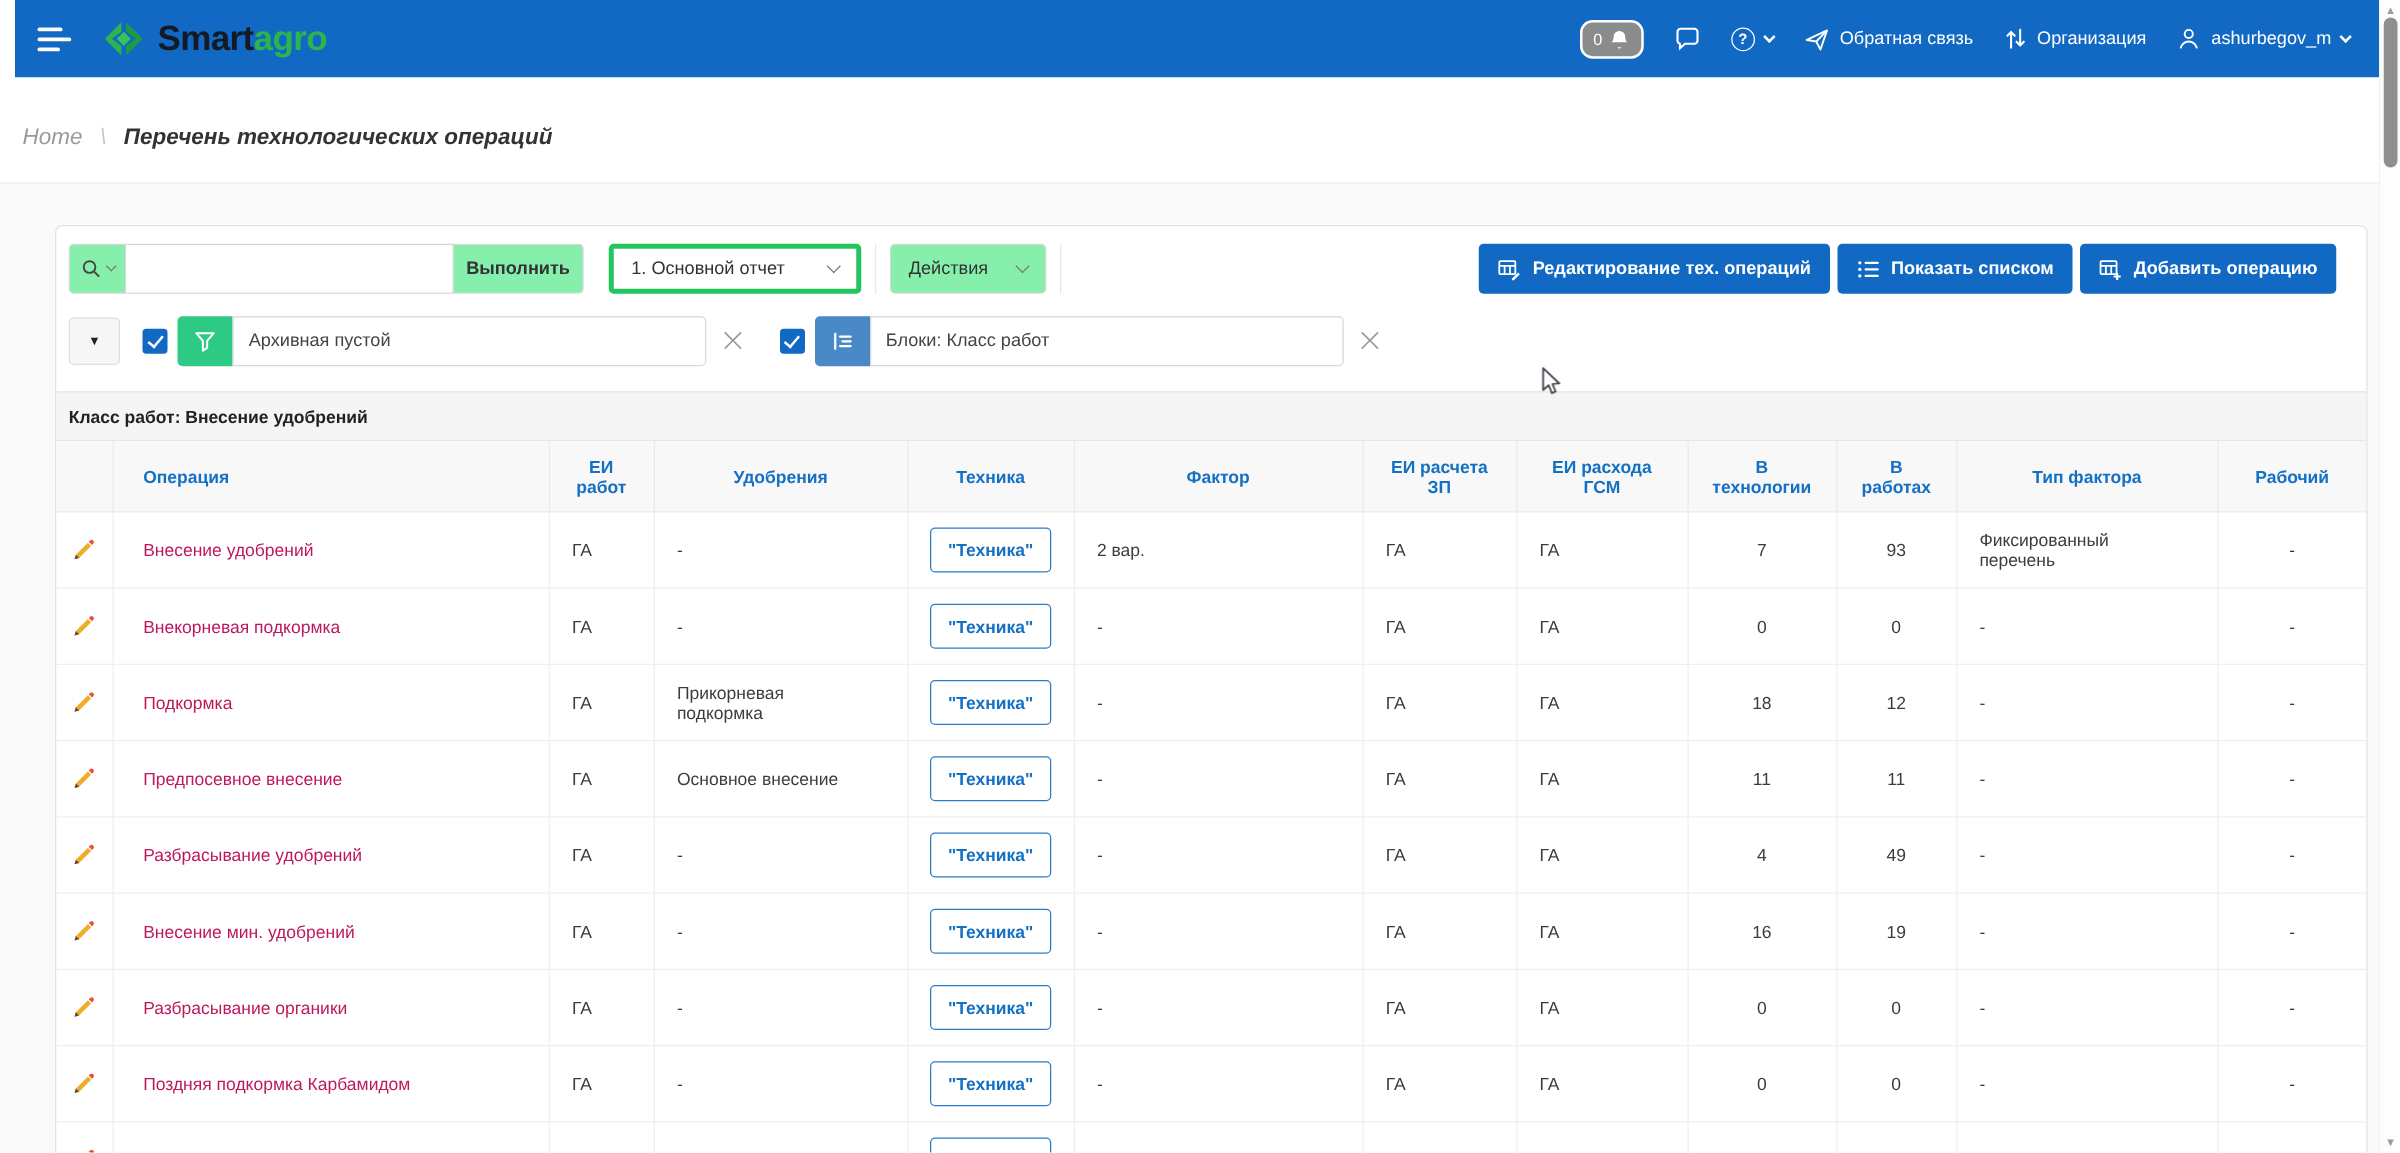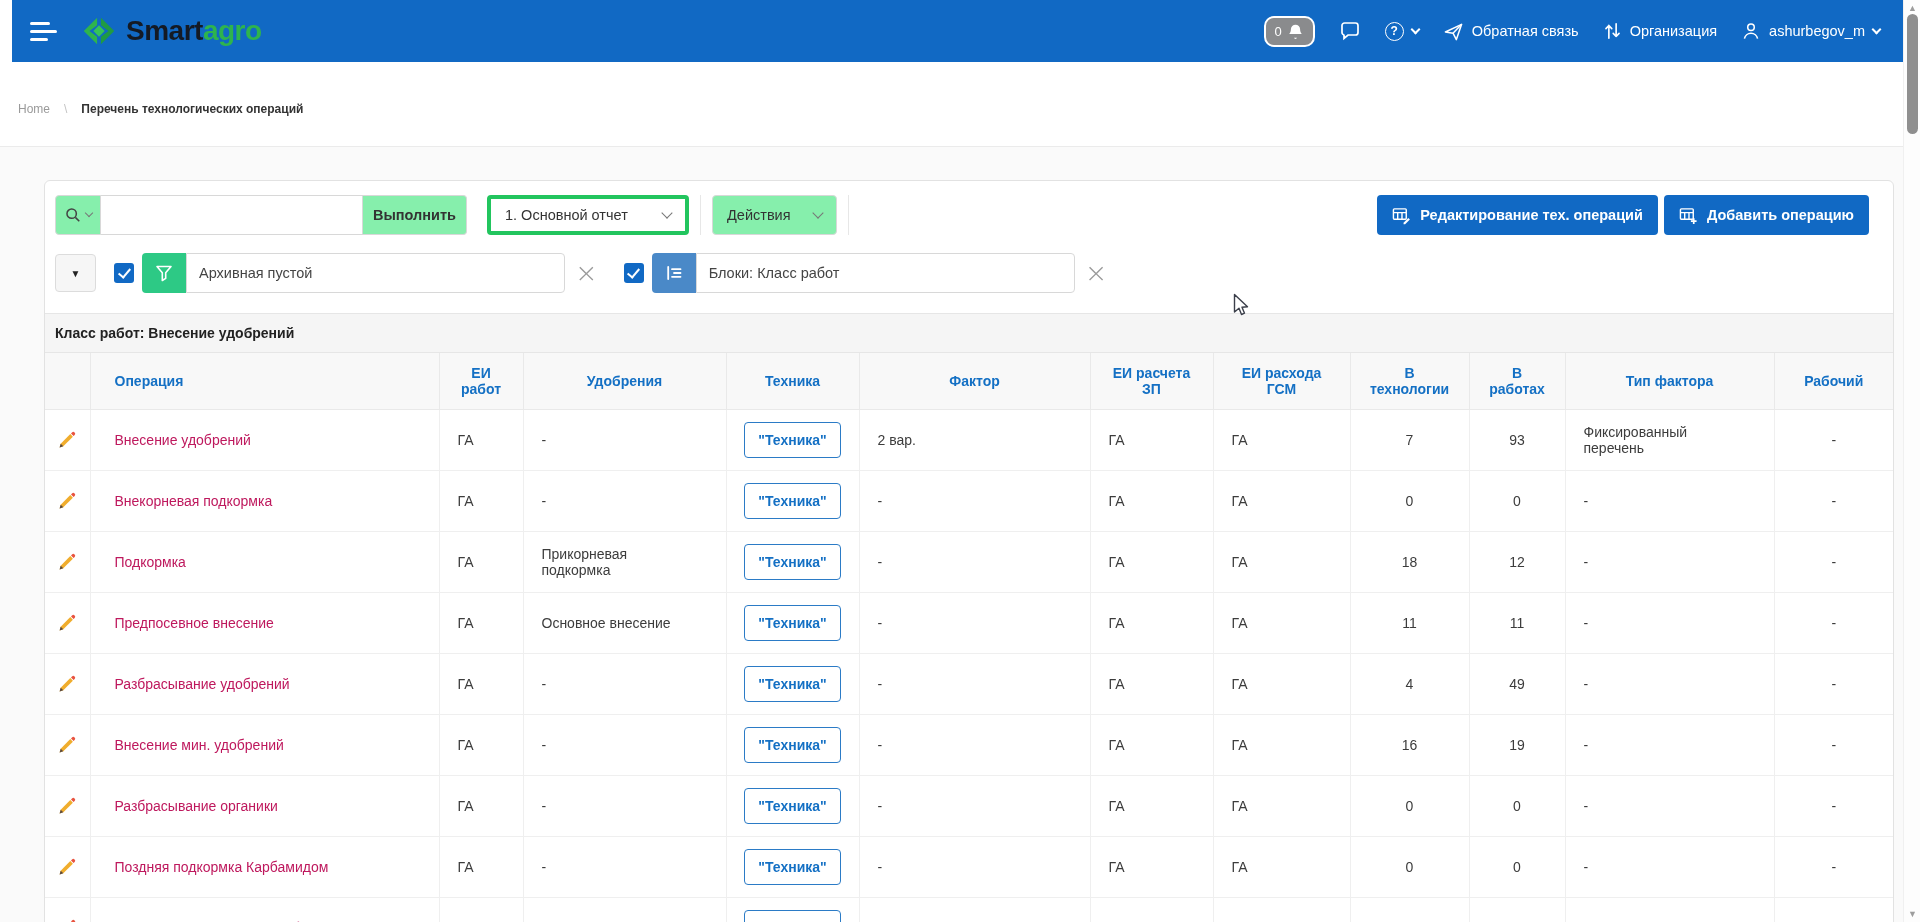--- a/index.html
+++ b/index.html
@@ -19,21 +19,21 @@
   .nav-item { display:flex; align-items:center; gap:8px; cursor:pointer; white-space:nowrap; }
   .bell-badge { background:#8a8b8d; border:2px solid #fff; border-radius:10px;
     padding:5px 9px; display:flex; align-items:center; gap:5px; font-size:13px; }
   .chev { width:7px; height:7px; border-right:2px solid #fff; border-bottom:2px solid #fff;
     transform:rotate(45deg); margin-top:-3px; display:inline-block; }
   .help-circle { width:19px; height:19px; border:1.7px solid #fff; border-radius:50%;
     display:flex; align-items:center; justify-content:center; font-size:12px; font-weight:700; }
 
   
   .breadcrumb-bar { height:85px; background:#fff; border-bottom:1px solid #ebebeb;
-    display:flex; align-items:center; padding:10px 0 0 18px; font-size:12px; }
+    display:flex; align-items:center; padding:10px 0 0 18px; font-size:18px;font-style:italic; }
   .crumb-home { color:#9a9a9a; cursor:pointer; }
   .crumb-sep { color:#c4c4c4; margin:0 14px; }
   .crumb-current { color:#333; font-weight:600; }
 
   
   .page { background:#fafafa; height:775px; padding:33px 26px 0 44px; }
   .card { background:#fff; border:1px solid #e2e2e2; border-radius:6px; min-height:900px; overflow:hidden; }
 
   
   .toolbar { display:flex; align-items:center; padding:14px 24px 0 10px; }
@@ -192,20 +192,31 @@
       </div>
       <div class="vsep"></div>
       <div class="toolbar-spacer"></div>
       <button class="btn-blue">
         <svg class="ic" width="19" height="19" viewBox="0 0 20 20" fill="none" stroke="#fff" stroke-width="1.5">
           <rect x="1.5" y="3" width="13.5" height="11" rx="1"></rect>
             <path d="M1.5 7 H15 M6 7 V14 M10.5 7 V14"></path>
           <path d="M12.2 17.6 l5-5 1.6 1.6-5 5 h-1.6 Z" fill="#fff" stroke="none"></path>
         </svg>
         <span>Редактирование тех. операций</span>
+      </button>
+      <button class="btn-blue">
+        <svg class="ic" width="19" height="19" viewBox="0 0 20 20" fill="#fff">
+          <circle cx="3" cy="4.5" r="1.4"></circle>
+            <rect x="7" y="3.6" width="12" height="1.9" rx="0.9"></rect>
+          <circle cx="3" cy="10" r="1.4"></circle>
+            <rect x="7" y="9.1" width="12" height="1.9" rx="0.9"></rect>
+          <circle cx="3" cy="15.5" r="1.4"></circle>
+            <rect x="7" y="14.6" width="12" height="1.9" rx="0.9"></rect>
+        </svg>
+        <span>Показать списком</span>
       </button>
       <button class="btn-blue">
         <svg class="ic" width="19" height="19" viewBox="0 0 20 20" fill="none" stroke="#fff" stroke-width="1.5">
           <rect x="1.5" y="3" width="13.5" height="11" rx="1"></rect>
             <path d="M1.5 7 H15 M6 7 V14 M10.5 7 V14"></path>
           <path d="M15.5 13 v6 M12.5 16 h6" stroke-width="1.8"></path>
         </svg>
         <span>Добавить операцию</span>
       </button>
     </div>

